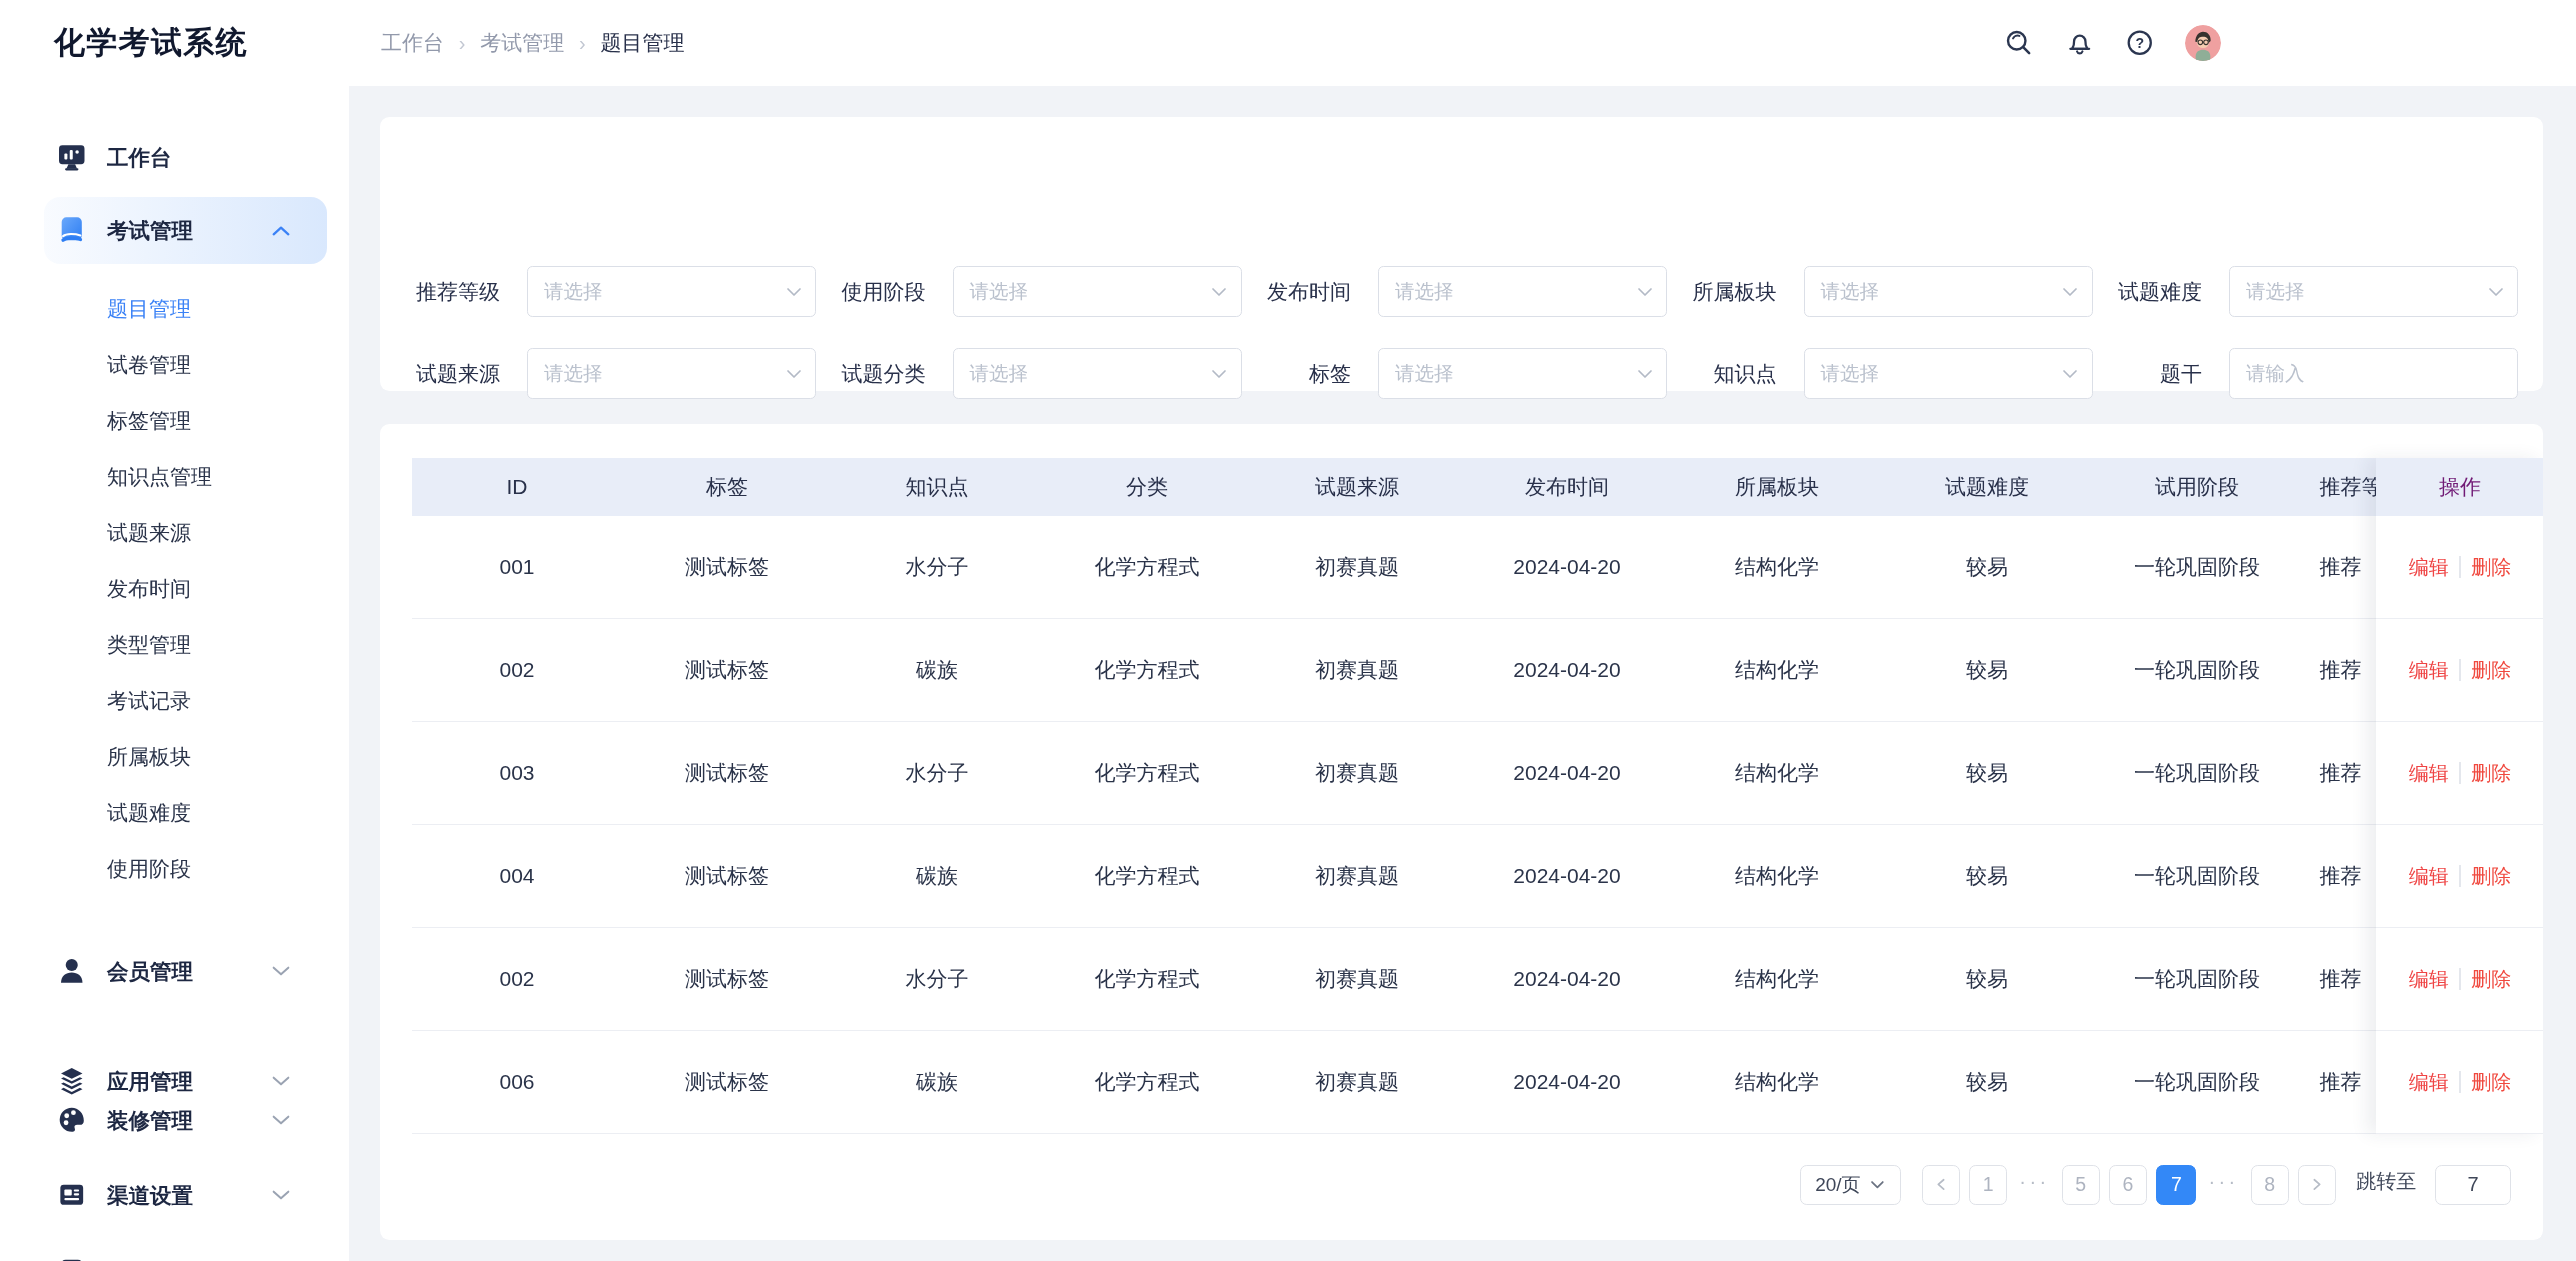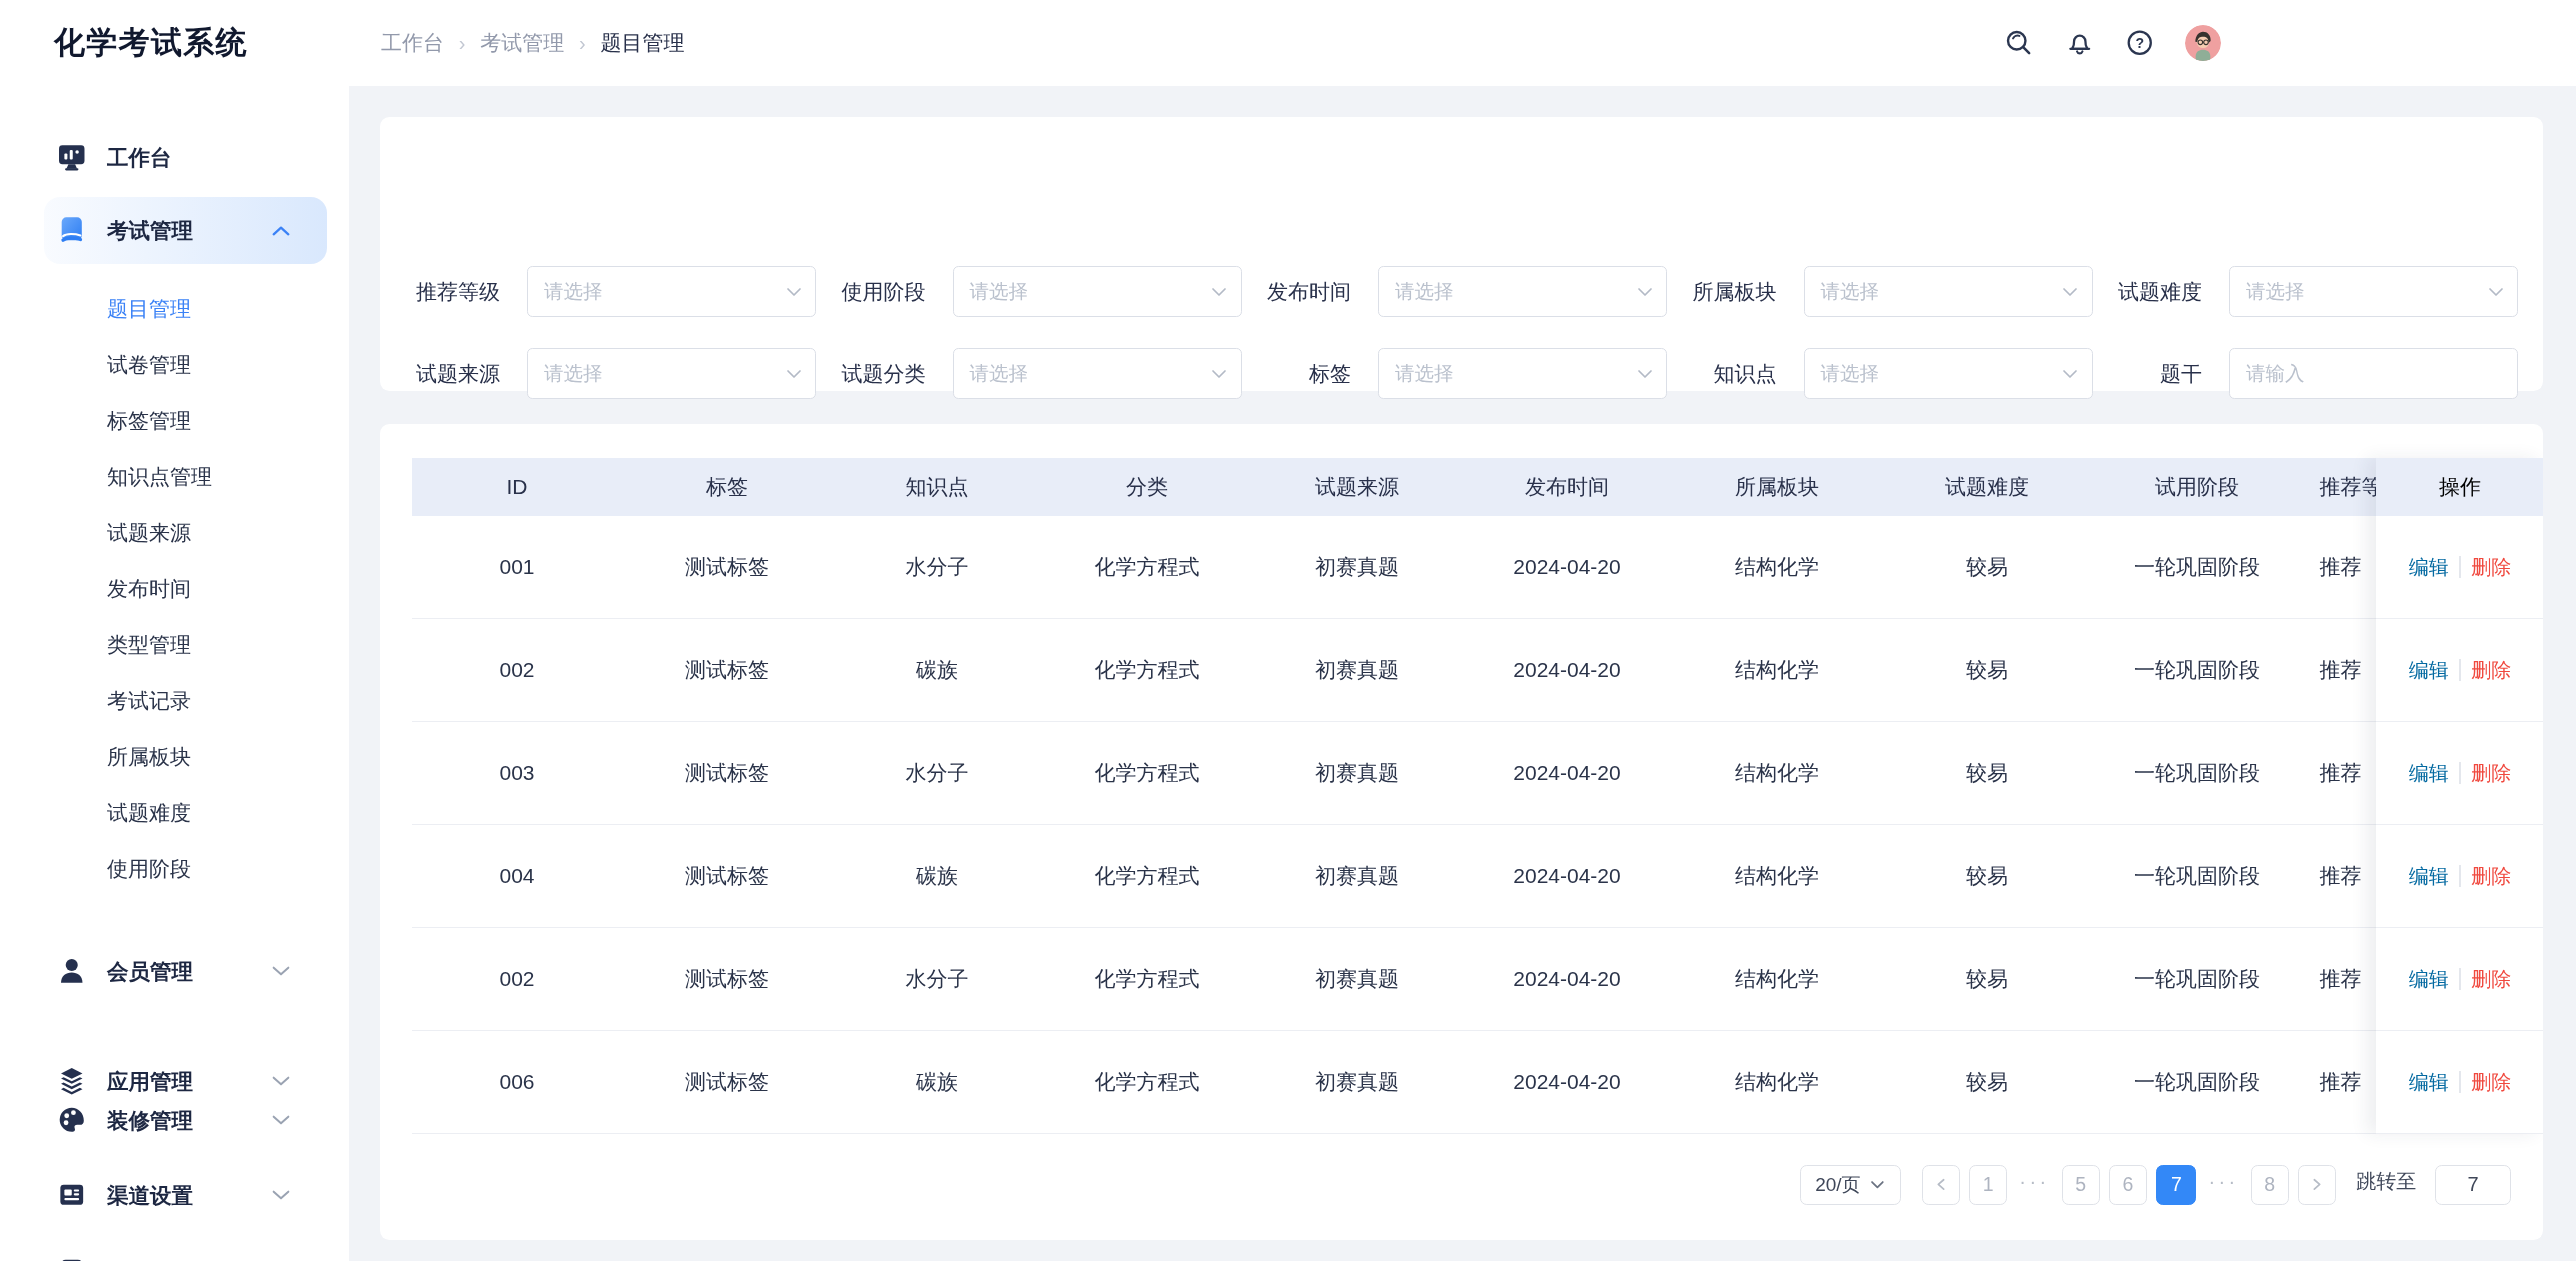--- a/index.html
+++ b/index.html
@@ -55,24 +55,24 @@
   .btn-add { width:107px; background:#f6993c; gap:8px; }
 
   
   .tbl { position:absolute; left:32px; top:34px; width:2132px; }
   .thead { display:flex; height:58px; background:#e8edf8; align-items:center; }
   .tcell { width:210px; flex:none; display:flex; justify-content:center; font-size:21px; color:#28304a; }
   .tcell.clipped { justify-content:flex-start; padding-left:17.4px; white-space:nowrap; overflow:hidden; }
   .trow { display:flex; height:103px; align-items:center; border-bottom:1.3px solid #eceef3; background:#fff; }
   .trow .tcell { color:#2a3349; }
   .opcol { position:absolute; top:0; right:0; width:168px; background:#fff; box-shadow:-9.4px 0 16px rgba(37,46,71,0.08); }
-  .ophead { height:58px; background:#e8edf8; display:flex; align-items:center; justify-content:center; font-size:21px; color:#000000; }
+  .ophead { height:58px; background:#e8edf8; display:flex; align-items:center; justify-content:center; font-size:21px; color:#701a75; }
   .oprow { height:103px; border-bottom:1.3px solid #eceef3; display:flex; align-items:center; justify-content:center; gap:10.7px; }
   .lnk { font-size:20px; cursor:pointer; }
-  .lnk-edit { color:#0369a1; }
+  .lnk-edit { color:#ef4444; }
   .lnk-del { color:#f0493f; }
   .opdiv { width:1.3px; height:21.5px; background:#e4e7ed; }
 
   
   .pager { position:absolute; right:32px; top:737px; height:40px; display:flex; align-items:center; gap:9.4px; }
   .pbox { height:40px; border:1.3px solid #dfe2e8; border-radius:6.7px; background:#fff; display:flex; align-items:center; justify-content:center; cursor:pointer;margin-top:7px; }
   .psize { width:101px; gap:9.4px; font-size:19px; color:#3f4759; margin-right:12px; }
   .pbtn { width:38px; font-size:19.5px; color:#aeb4c0; }
   .pbtn.active { background:#3388f7; border-color:#3388f7; color:#fff; width:40px; }
   .pdots { color:#b6bcc6; font-size:20px; letter-spacing:3.4px; padding:0 2.7px; }

